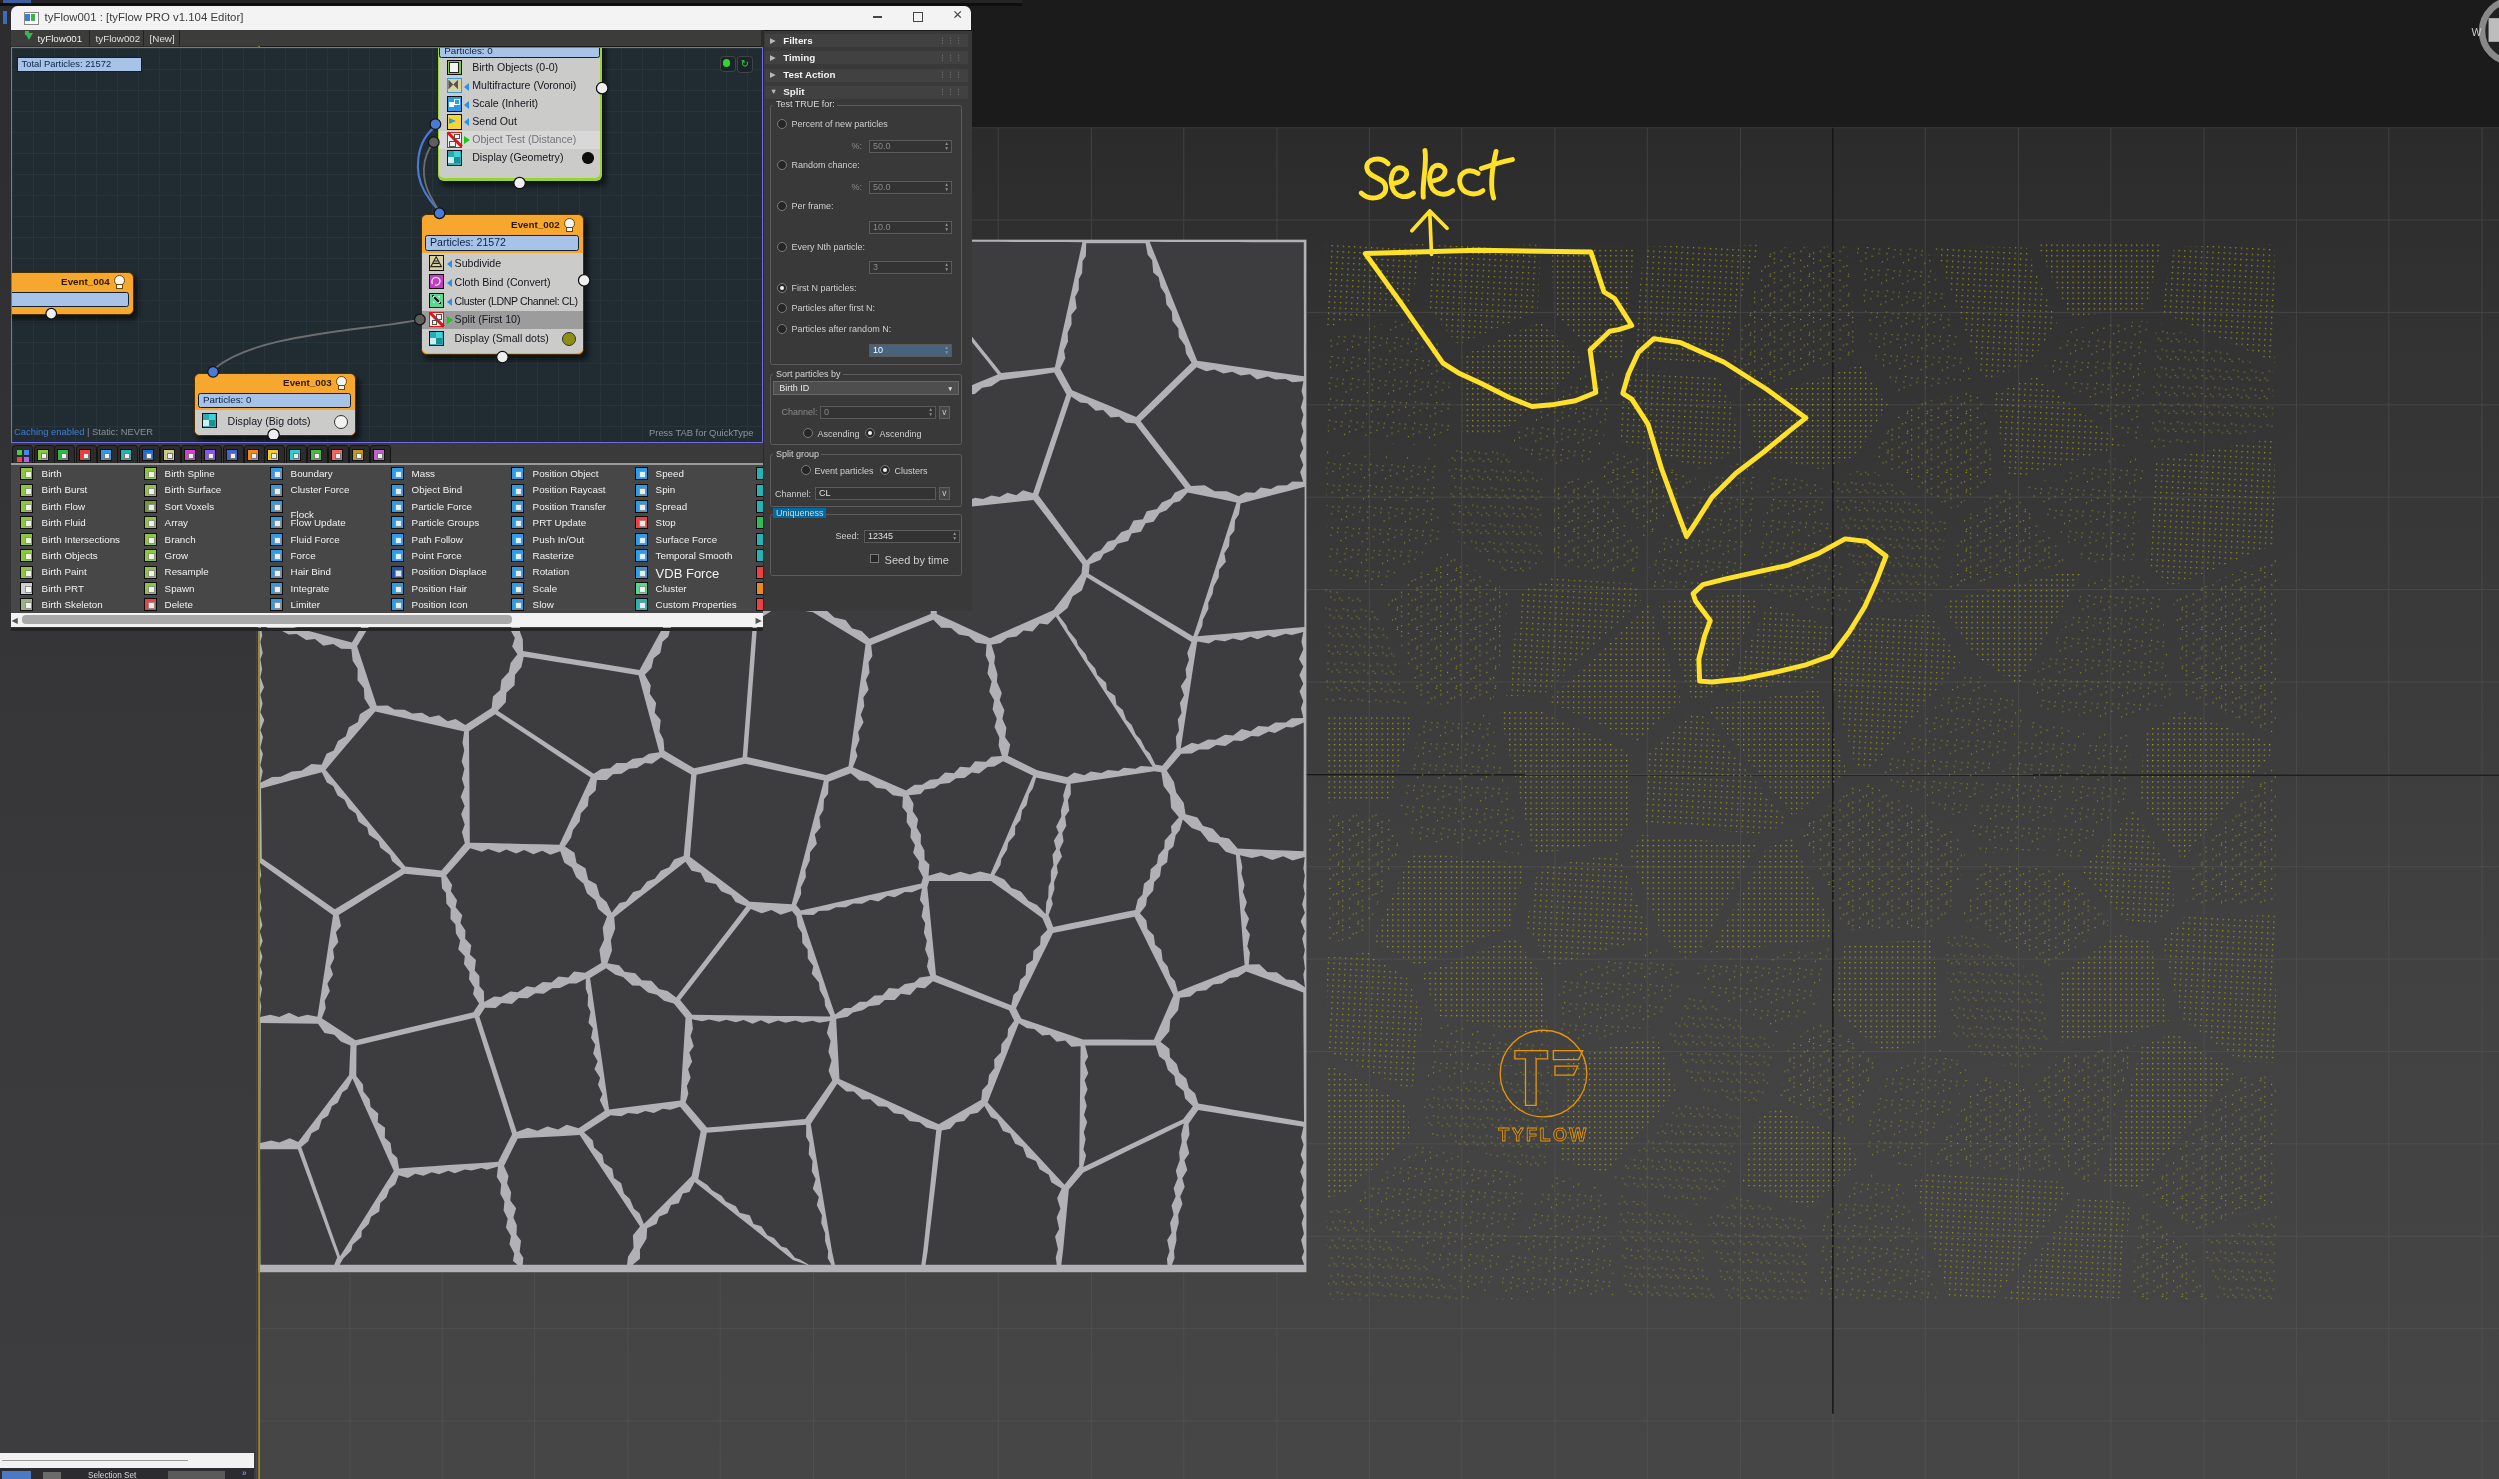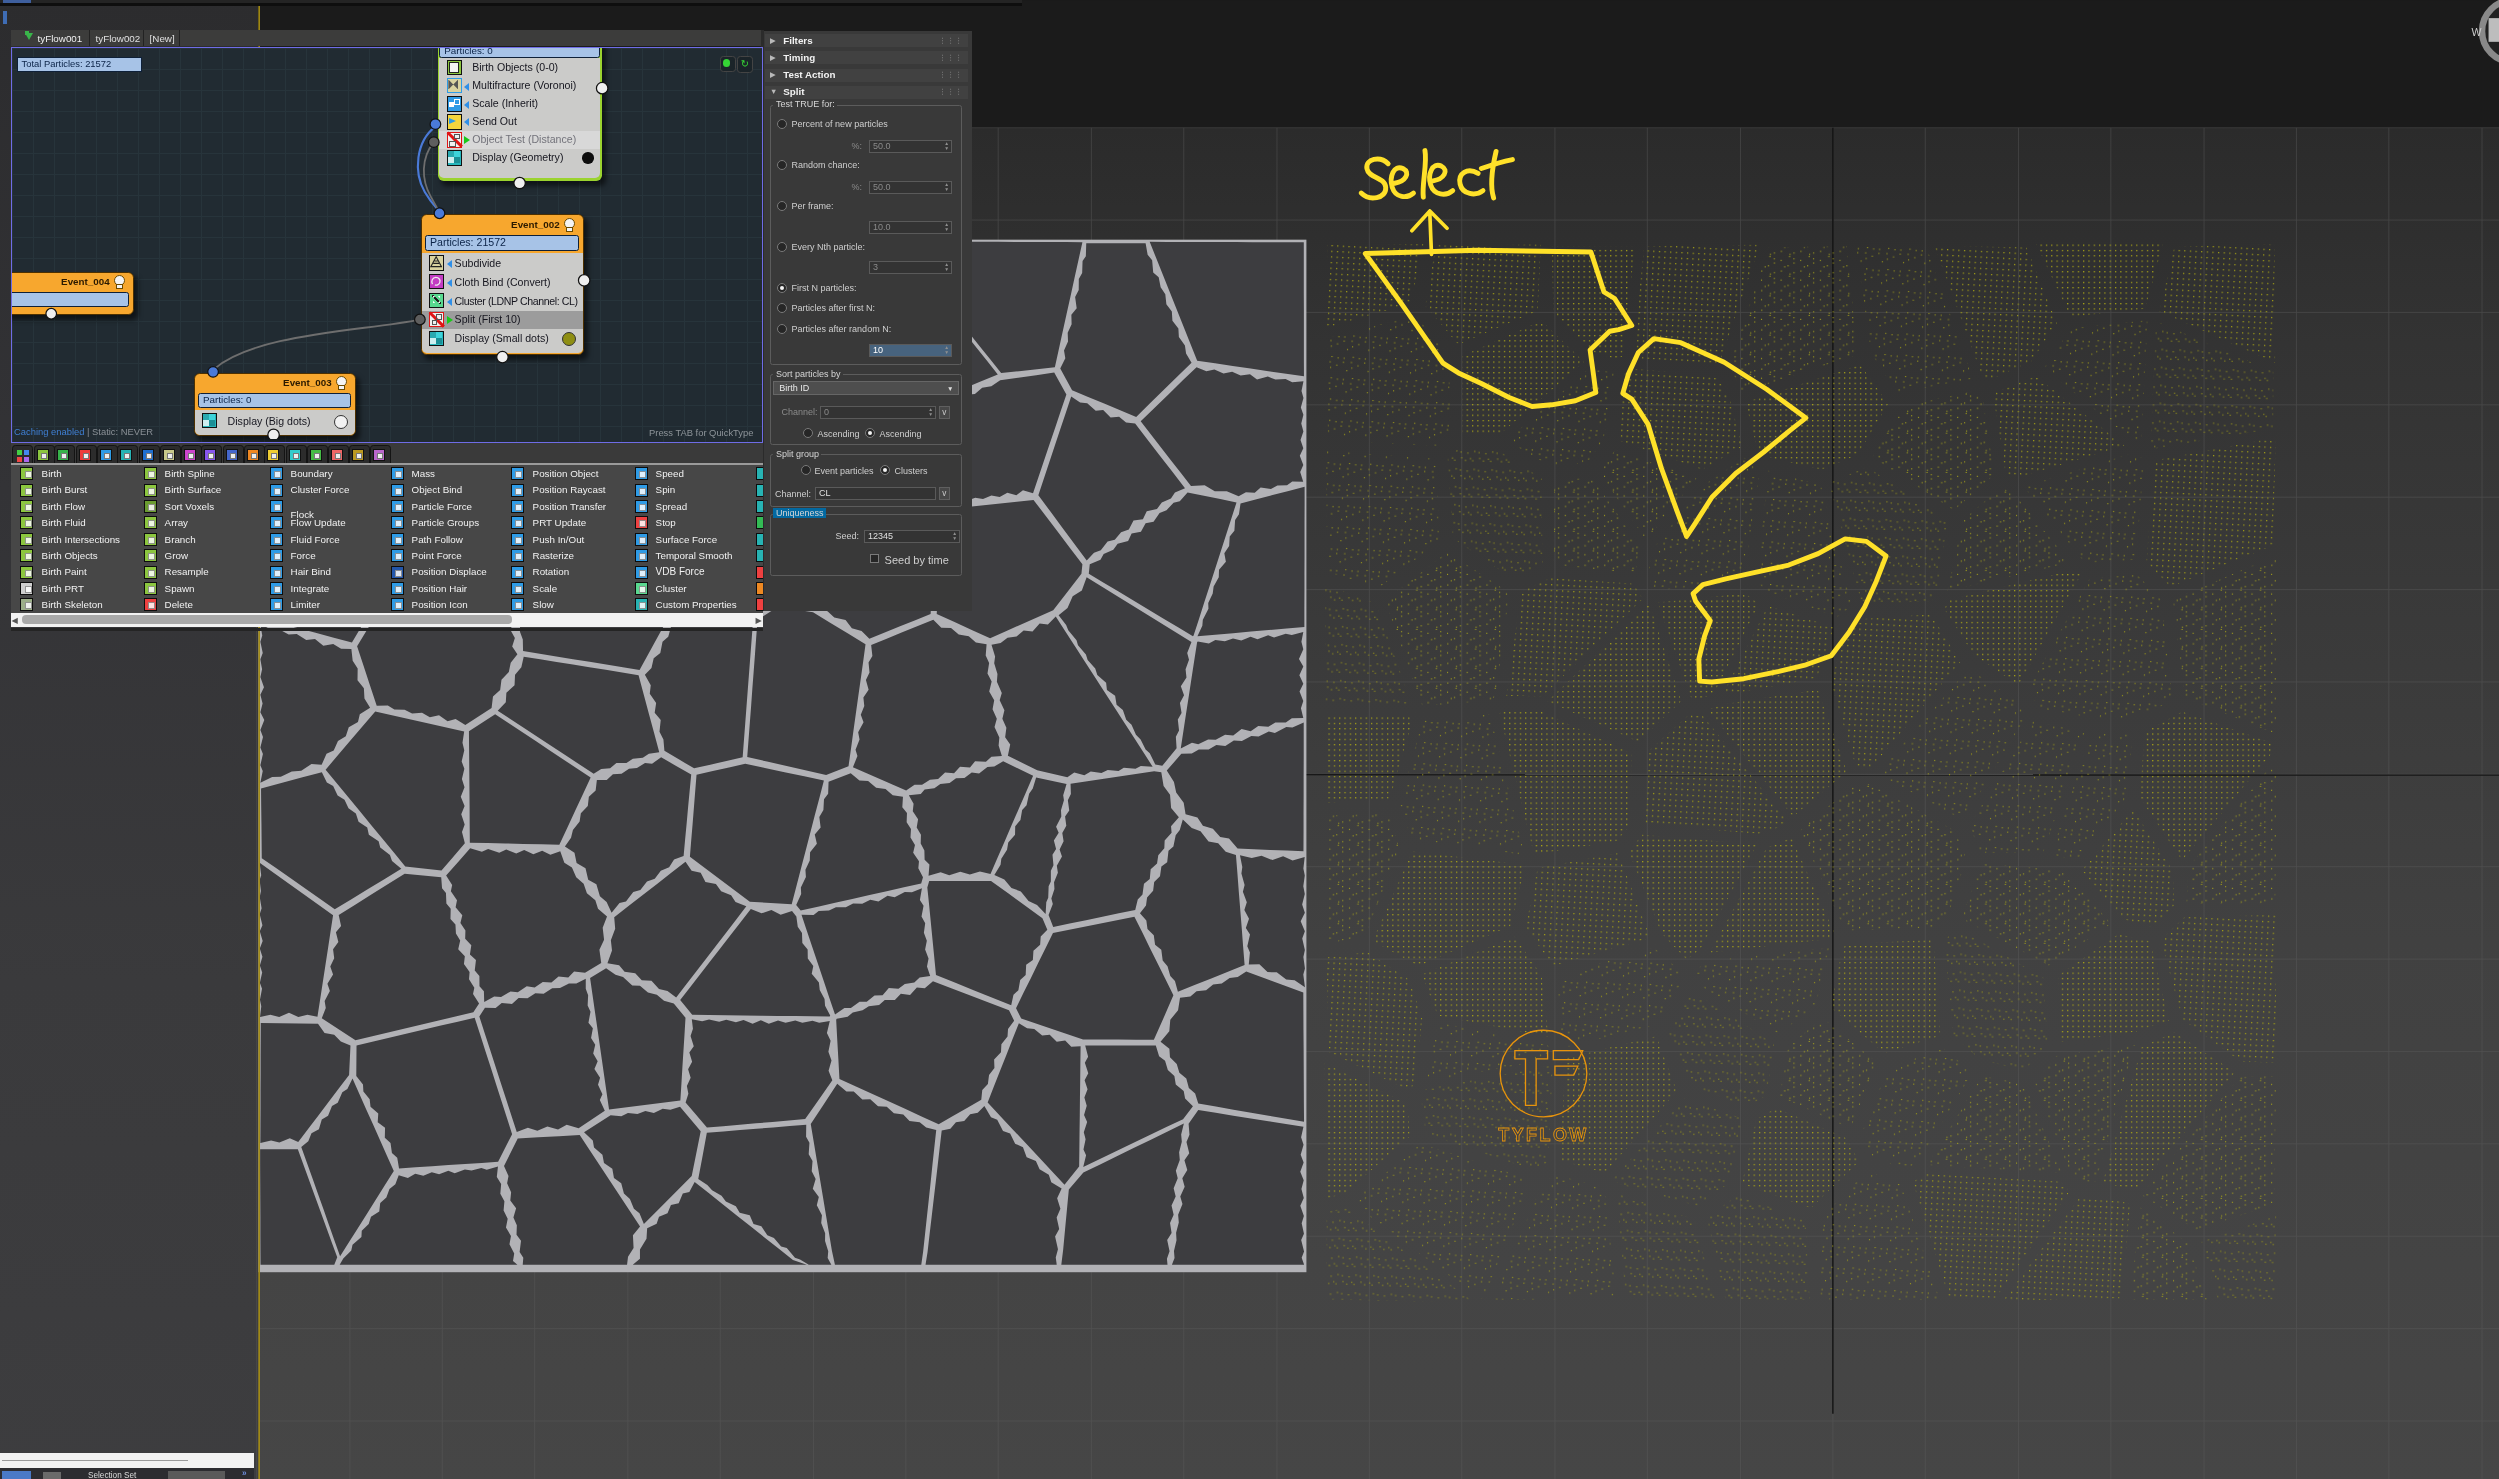--- a/index.html
+++ b/index.html
@@ -290,20 +290,30 @@
 </g>
 <line x1="317" y1="0" x2="317" y2="1810" stroke="#a38b15" stroke-width="2"></line>
 </svg>
 <div style="position:absolute;left:0;top:0;width:1022px;height:5.7px;background:#242424">
     <div style="position:absolute;left:0;top:2.5px;width:100%;height:3.3px;background:#0e0e0e"></div>
     <div style="position:absolute;left:3.3px;top:0;width:28px;height:2.5px;background:#3e5f9e"></div>
   </div>
 <div style="position:absolute;left:2.5px;top:11.4px;width:4.9px;height:13px;background:#3f6db5"></div>
 
 <div style="position:absolute;left:10.6px;top:5.7px;width:960px;height:625px;border-radius:6.5px 6.5px 1.6px 1.6px">
+  <div style="position:absolute;left:0;top:0;width:100%;height:24.5px;background:#f3f3f3;border-radius:6.5px 6.5px 0 0">
+    <div style="position:absolute;left:13px;top:6.5px;width:13px;height:10.6px;background:#fff;border:0.8px solid #888">
+        <div style="position:absolute;left:0.8px;top:0.8px;width:4.9px;height:7.4px;background:#3a7edb"></div>
+        <div style="position:absolute;left:6.5px;top:0.8px;width:4.1px;height:7.4px;background:#39b54a"></div>
+      </div>
+    <div style="position:absolute;left:34px;top:4.9px;font-size:11.4px;color:#3c3c3c">tyFlow001 : [tyFlow PRO v1.104 Editor]</div>
+    <div style="position:absolute;left:862px;top:10.6px;width:9px;height:1.6px;background:#444"></div>
+    <div style="position:absolute;left:902px;top:6.5px;width:8.2px;height:8.2px;border:1.2px solid #444"></div>
+    <div style="position:absolute;left:942px;top:5.7px;width:9.8px;height:9.8px;color:#444;font-size:12.3px;line-height:9.8px">✕</div>
+  </div>
   <div style="position:absolute;left:0;top:24.5px;width:752px;height:16.3px;background:#3c3c3b">
     <div style="position:absolute;left:14px;top:3.3px;width:0;height:0;border-left:4.9px solid transparent;border-right:4.9px solid transparent;border-top:7.4px solid #39b54a"></div>
     <div style="position:absolute;left:14px;top:0.8px;width:4.1px;height:4.1px;background:#39b54a"></div>
     <div style="position:absolute;left:27px;top:2.5px;font-size:9.8px;color:#f0f0f0">tyFlow001</div>
     <div style="position:absolute;left:78px;top:0px;width:0.8px;height:16.3px;background:#222"></div>
     <div style="position:absolute;left:85px;top:2.5px;font-size:9.8px;color:#e0e0e0">tyFlow002</div>
     <div style="position:absolute;left:132px;top:0px;width:0.8px;height:16.3px;background:#222"></div>
     <div style="position:absolute;left:139px;top:2.5px;font-size:9.8px;color:#e0e0e0">[New]</div>
     <div style="position:absolute;left:168px;top:0px;width:0.8px;height:16.3px;background:#222"></div>
   </div>
@@ -780,21 +790,21 @@
         <div style="position:absolute;left:3.3px;top:3.3px;width:4.9px;height:4.9px;background:rgba(255,255,255,0.85);border:0.8px solid rgba(0,0,0,0.4)"></div>
       </div>
       <div style="position:absolute;left:645px;top:69px;font-size:9.8px;color:#f2f2f2;white-space:nowrap">Surface Force</div>
       <div style="position:absolute;left:624px;top:84px;width:13px;height:13px;background:#2e9be6;border:0.8px solid #0d0d0d;box-sizing:border-box">
         <div style="position:absolute;left:3.3px;top:3.3px;width:4.9px;height:4.9px;background:rgba(255,255,255,0.85);border:0.8px solid rgba(0,0,0,0.4)"></div>
       </div>
       <div style="position:absolute;left:645px;top:85px;font-size:9.8px;color:#f2f2f2;white-space:nowrap">Temporal Smooth</div>
       <div style="position:absolute;left:624px;top:101px;width:13px;height:13px;background:#2e9be6;border:0.8px solid #0d0d0d;box-sizing:border-box">
         <div style="position:absolute;left:3.3px;top:3.3px;width:4.9px;height:4.9px;background:rgba(255,255,255,0.85);border:0.8px solid rgba(0,0,0,0.4)"></div>
       </div>
-      <div style="position:absolute;left:645px;top:101px;font-size:10px;color:#f2f2f2;white-space:nowrap">VDB Force</div>
+      <div style="position:absolute;left:645px;top:101px;font-size:13px;color:#f2f2f2;white-space:nowrap">VDB Force</div>
       <div style="position:absolute;left:624px;top:117px;width:13px;height:13px;background:#59d98f;border:0.8px solid #0d0d0d;box-sizing:border-box">
         <div style="position:absolute;left:3.3px;top:3.3px;width:4.9px;height:4.9px;background:rgba(255,255,255,0.85);border:0.8px solid rgba(0,0,0,0.4)"></div>
       </div>
       <div style="position:absolute;left:645px;top:118px;font-size:9.8px;color:#f2f2f2;white-space:nowrap">Cluster</div>
       <div style="position:absolute;left:624px;top:133px;width:13px;height:13px;background:#27b3b3;border:0.8px solid #0d0d0d;box-sizing:border-box">
         <div style="position:absolute;left:3.3px;top:3.3px;width:4.9px;height:4.9px;background:rgba(255,255,255,0.85);border:0.8px solid rgba(0,0,0,0.4)"></div>
       </div>
       <div style="position:absolute;left:645px;top:134px;font-size:9.8px;color:#f2f2f2;white-space:nowrap">Custom Properties</div>
       <div style="position:absolute;left:745px;top:2.5px;width:13px;height:13px;background:#27b3b3;border:0.8px solid #0d0d0d;box-sizing:border-box"></div>
       <div style="position:absolute;left:745px;top:19px;width:13px;height:13px;background:#27b3b3;border:0.8px solid #0d0d0d;box-sizing:border-box"></div>

